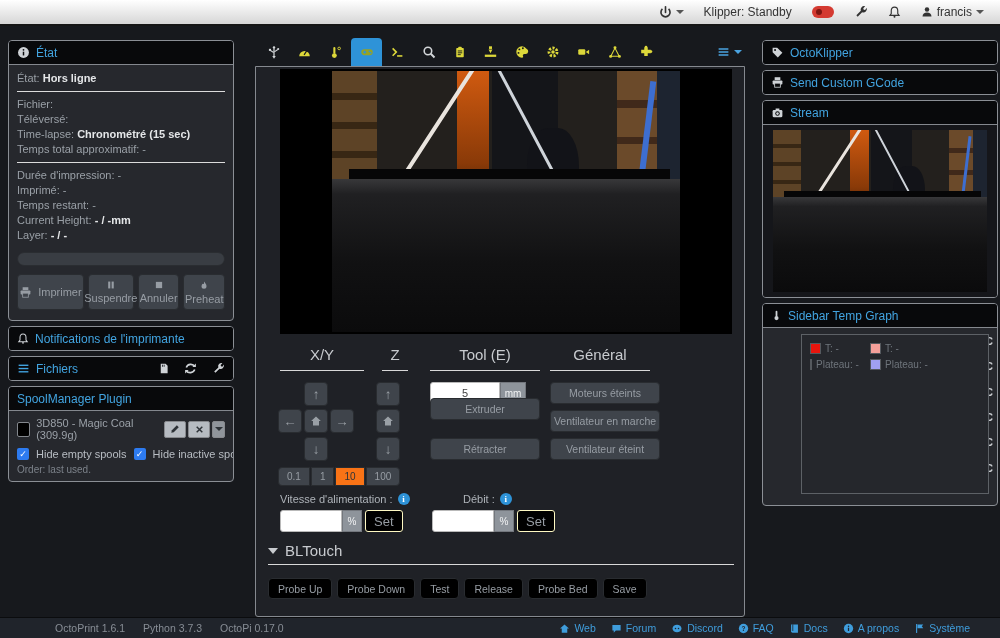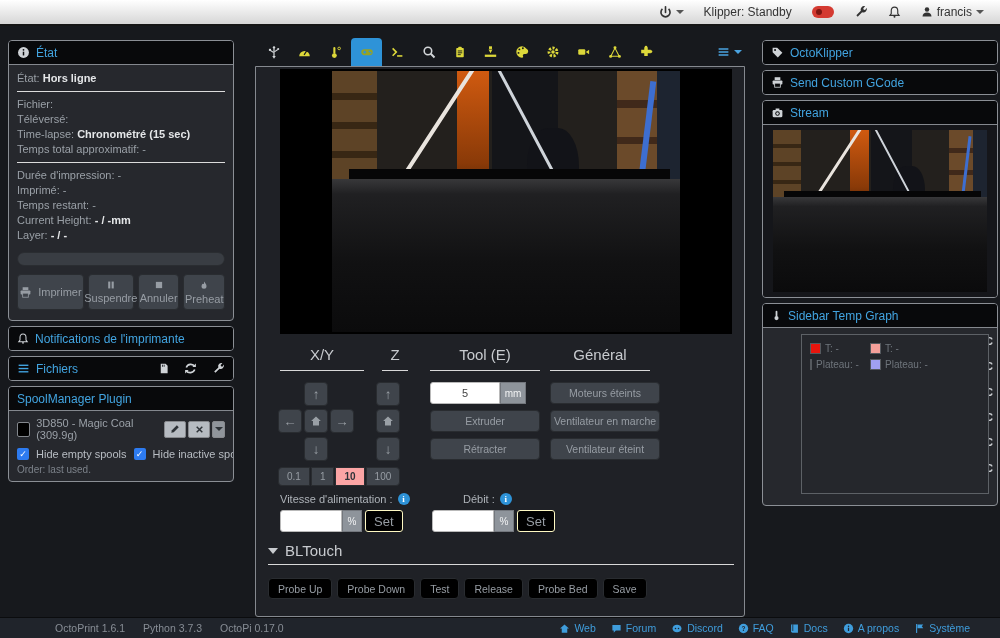--- a/index.html
+++ b/index.html
@@ -84,21 +84,21 @@
   .controls { position:relative; margin-top:12px; height:268px; font-size:11px; }
   .grp { position:absolute; top:0; }
   .grp-h { font-size:15px; color:#c8cbcf; padding-bottom:7px; border-bottom:1px solid #d8d8d8;text-align:center; }
   .gbtn { position:absolute; width:24px; height:24px; background:#3f444b; border:1px solid #292c30; border-radius:4px;
     color:#9aa0a6; display:flex; align-items:center; justify-content:center; cursor:pointer; }
   .steps { position:absolute; top:121px; left:-2px; display:flex; gap:1px; }
   .step { height:19px; padding:0 8px; background:#3f444b; border:1px solid #292c30; color:#979da4;
     font-size:10px; display:flex; align-items:center; cursor:pointer; }
   .step:first-child { border-radius:4px 0 0 4px; }
   .step:last-child { border-radius:0 4px 4px 0; }
-  .step.active { background:#fca5a5; color:#2e3338; font-weight:bold; }
+  .step.active { background:#f97316; color:#2e3338; font-weight:normal; }
   .wbtn { display:block; width:110px; height:22px; background:#3f444b; border:1px solid #292c30; border-radius:4px;
     color:#979da4; font-size:10.5px; text-align:center; line-height:20px; position:absolute; cursor:pointer;
     white-space:nowrap; overflow:hidden; }
   .inrow { position:absolute; display:flex; }
   .tin { width:70px; height:22px; background:#fff; border:1px solid #b9b9b9; border-radius:3px 0 0 3px;
     font-size:11px; color:#444; text-align:center; font-family:"Liberation Sans", sans-serif; }
   .addon { width:26px; height:22px; background:#8e949b; border:1px solid #73777d; color:#f2f3f4; font-size:10px;
     display:flex; align-items:center; justify-content:center; }
   .setbtn { height:22px; padding:0 8px; margin-left:3px; background:#000000; border:1px solid #fef9c3; border-radius:3px;
     color:#979da4; font-size:13px; cursor:pointer; }
@@ -445,21 +445,21 @@
         </button>
         <button class="gbtn" style="left:2px; top:91px;">↓</button>
       </div>
 
       <div class="grp" style="left:162px; width:110px;">
         <div class="grp-h" style="width:110px;">Tool (E)</div>
         <div class="inrow" style="left:0; top:36px;">
           <input class="tin" value="5" style="">
           <span class="addon">mm</span>
         </div>
-        <button class="wbtn" style="left:0; top:64px;">Extruder</button>
+        <button class="wbtn" style="left:0; top:52px;">Extruder</button>
         <button class="wbtn" style="left:0; top:92px;">Rétracter</button>
       </div>
 
       <div class="grp" style="left:282px; width:110px;">
         <div class="grp-h" style="width:100px;">Général</div>
         <button class="wbtn" style="left:0; top:36px;">Moteurs éteints</button>
         <button class="wbtn" style="left:0; top:64px;">Ventilateur en marche</button>
         <button class="wbtn" style="left:0; top:92px;">Ventilateur éteint</button>
       </div>
 

